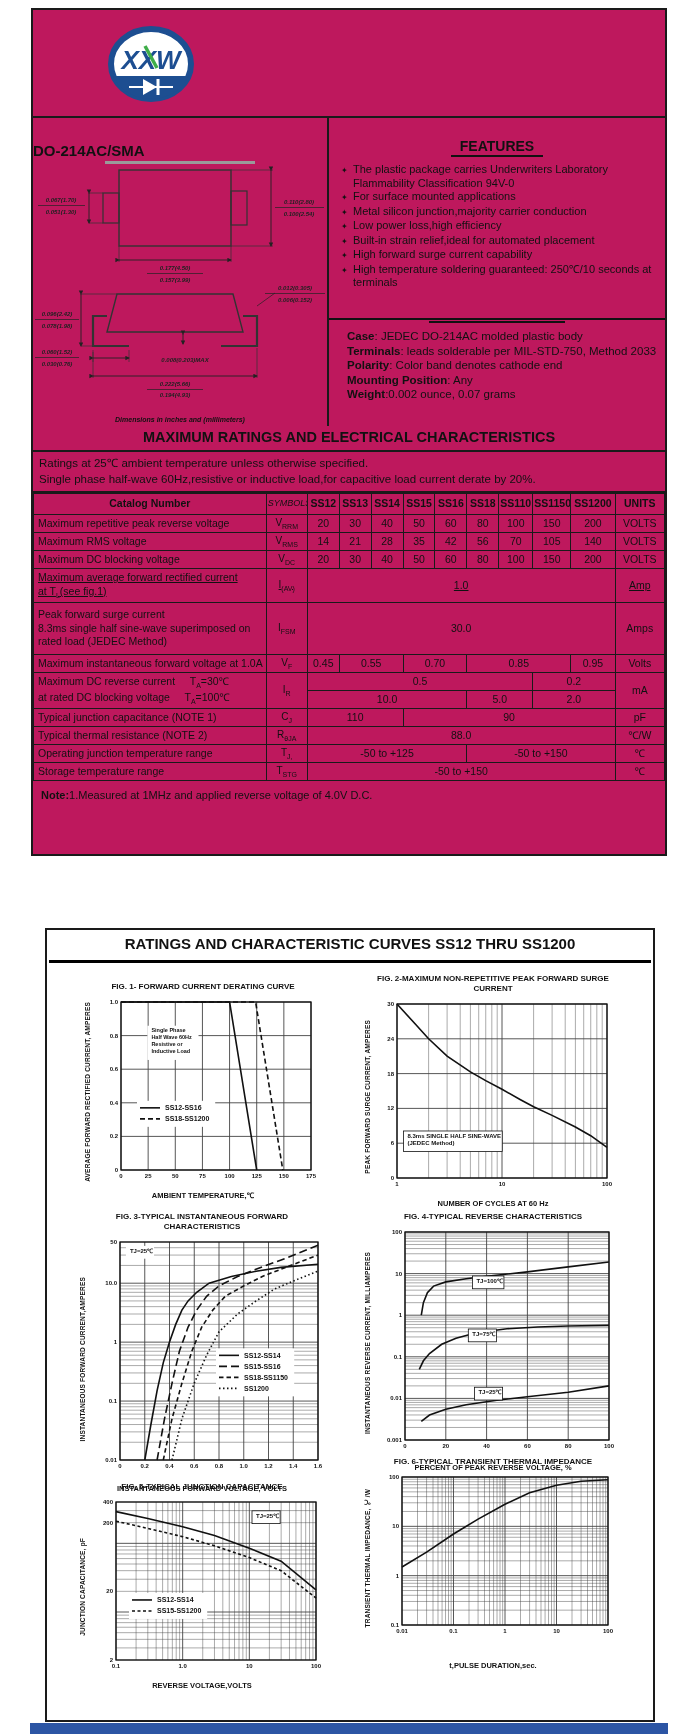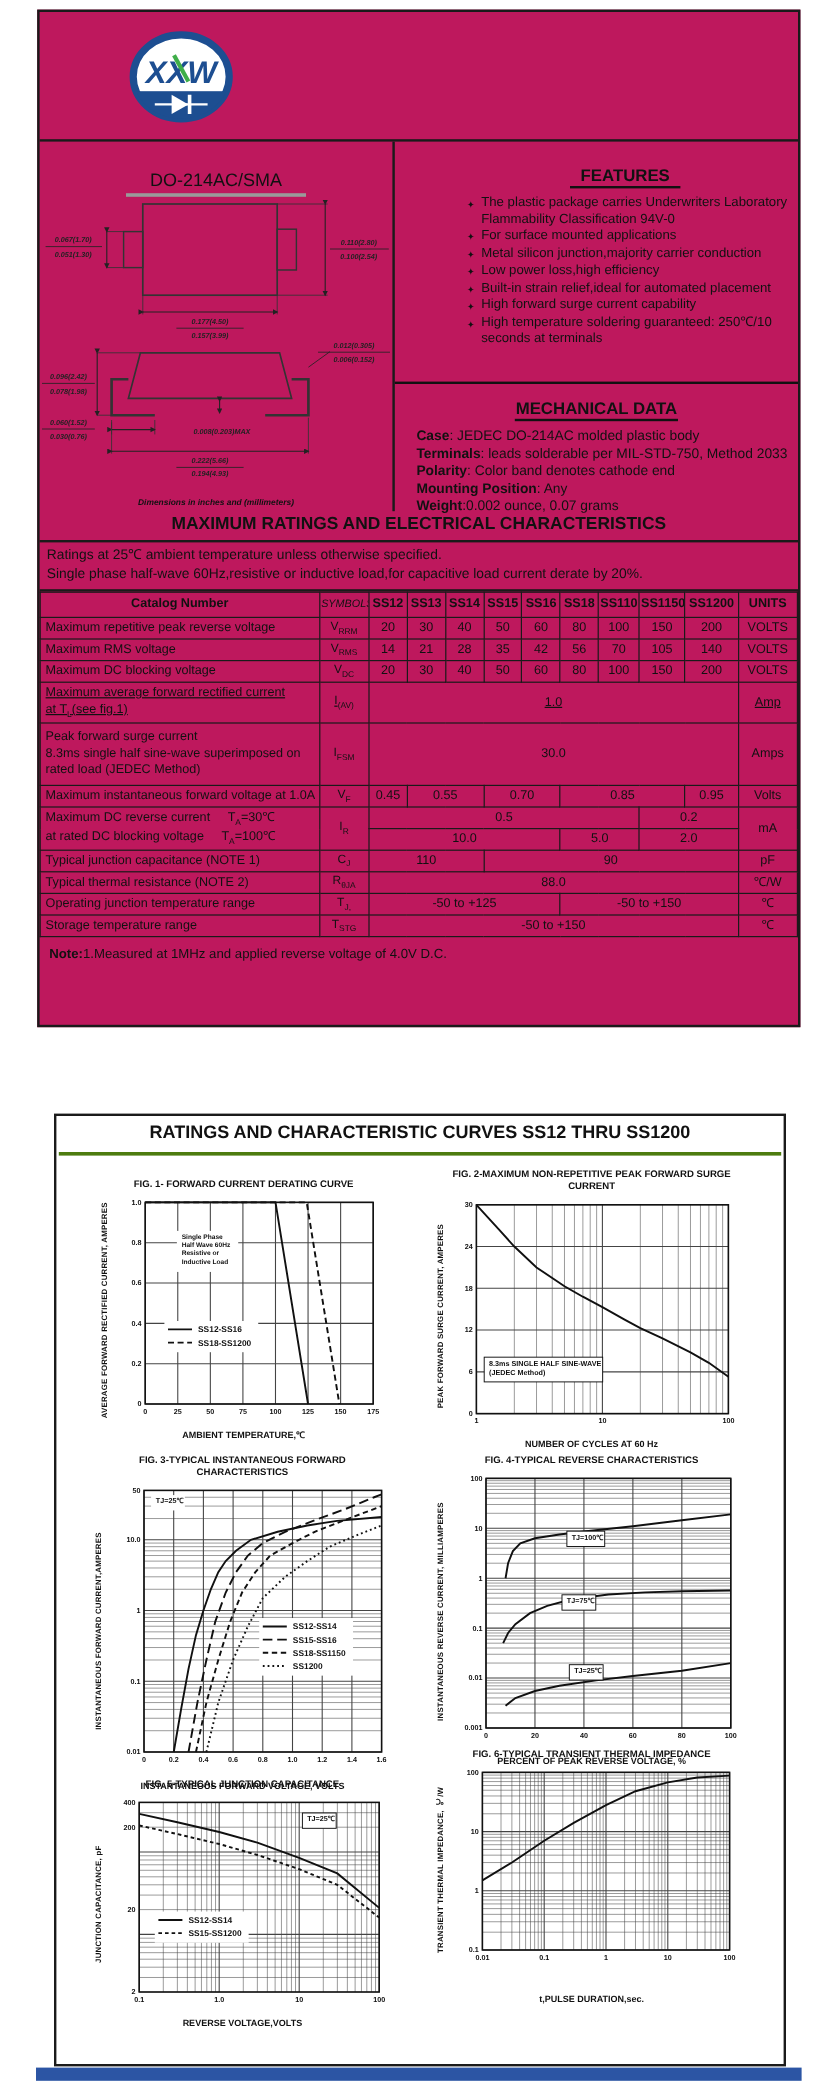--- a/index.html
+++ b/index.html
@@ -16,22 +16,22 @@
   .logo{position:absolute;left:72px;top:14px;}
   .titlebox{position:absolute;left:288px;top:8px;width:338px;text-align:center;}
   .doc-title{font-size:26px;font-weight:bold;letter-spacing:0.5px;}
   .t-underline{height:2px;background:#111;width:300px;margin:4px auto 8px auto;}
   .doc-subtitle{font-size:14px;font-weight:bold;}
   .doc-tagline{font-size:11.5px;font-style:italic;margin-top:4px;}
 
   
   .content{display:flex;height:308px;box-sizing:border-box;}
   .lpanel{width:296px;border-right:2px solid #1a1a1a;position:relative;box-sizing:border-box;flex:none;}
-  .rpanel{flex:1;position:relative;padding-left:48px;}
-  .pkg-name{margin-top:24px;text-align:center;font-weight:normal;font-size:15px;}
+  .rpanel{flex:1;position:relative;}
+  .pkg-name{margin-top:24px;font-weight:bold;font-size:15px;}
   .pkg-underline{width:150px;height:3px;background:#9a9a9a;margin:2px auto 2px auto;}
   .pkg-caption{position:absolute;bottom:3px;left:0;right:0;text-align:center;font-size:7px;font-style:italic;font-weight:bold;}
   .pkgsvg{display:block;margin:0 auto;}
   .dimtxt{font-size:6px;font-style:italic;font-weight:bold;fill:#222;}
 
   .sec-title{text-align:center;font-weight:bold;font-size:14px;margin-top:20px;}
   .sec-underline{height:2px;background:#111;margin:1px auto 6px auto;}
   .feat-list{margin:4px 6px 0 12px;padding:0;list-style:none;font-size:11px;line-height:13.5px;}
   .feat-list li{display:flex;}
   .bu{width:12px;flex:none;font-size:8px;padding-top:1px;}
@@ -46,21 +46,21 @@
   #ratings-table td,#ratings-table th{border:1px solid #1a1a1a;text-align:center;padding:0 1px;line-height:1.3;overflow:hidden;}
   #ratings-table th{font-weight:bold;height:20px;}
   #ratings-table th.hs{font-style:italic;font-weight:normal;font-size:9px;}
   #ratings-table td.lbl{text-align:left;padding-left:4px;}
   #ratings-table td.sym{font-size:10px;}
   #ratings-table sub{font-size:7px;}
   .notes{padding:6px 8px;font-size:11px;line-height:17px;}
   .note2{padding-left:34px;}
 
   
-  .band2{height:30px;line-height:28px;text-align:center;font-weight:bold;font-size:15px;border-bottom:3px solid #4d7c0f;margin:0 2px;}
+  .band2{height:30px;line-height:28px;text-align:center;font-weight:bold;font-size:15px;border-bottom:3px solid #000000;margin:0 2px;}
   .fig{position:absolute;}
   .fig-title{font-weight:bold;font-size:8px;text-align:center;line-height:10px;margin-bottom:2px;}
   .fig-body{display:flex;align-items:center;justify-content:center;}
   .ylab{writing-mode:vertical-rl;transform:rotate(180deg);font-size:6.5px;font-weight:bold;text-align:center;letter-spacing:0.2px;flex:none;}
   .xlab{font-size:7.5px;font-weight:bold;text-align:center;margin-top:1px;line-height:9px;}
 </style>
 </head>
 <body>
 
 <div id="root">
@@ -178,21 +178,20 @@
           <li>
               <span class="bu">✦</span>
               <span>High forward surge current capability</span>
             </li>
           <li>
               <span class="bu">✦</span>
               <span>High temperature soldering guaranteed: 250℃/10 seconds at terminals</span>
             </li>
         </ul>
         <div class="mech-sec">
-          <div class="sec-title">MECHANICAL DATA</div>
           <div class="sec-underline" style="width:136px"></div>
           <div class="mech-list">
             <span><b>Case</b><span>: JEDEC DO-214AC molded plastic body</span><br></span>
             <span><b>Terminals</b><span>: leads solderable per MIL-STD-750, Method 2033</span><br></span>
             <span><b>Polarity</b><span>: Color band denotes cathode end</span><br></span>
             <span><b>Mounting Position</b><span>: Any</span><br></span>
             <span><b>Weight</b><span>:0.002 ounce, 0.07 grams</span></span>
           </div>
         </div>
       </div>

